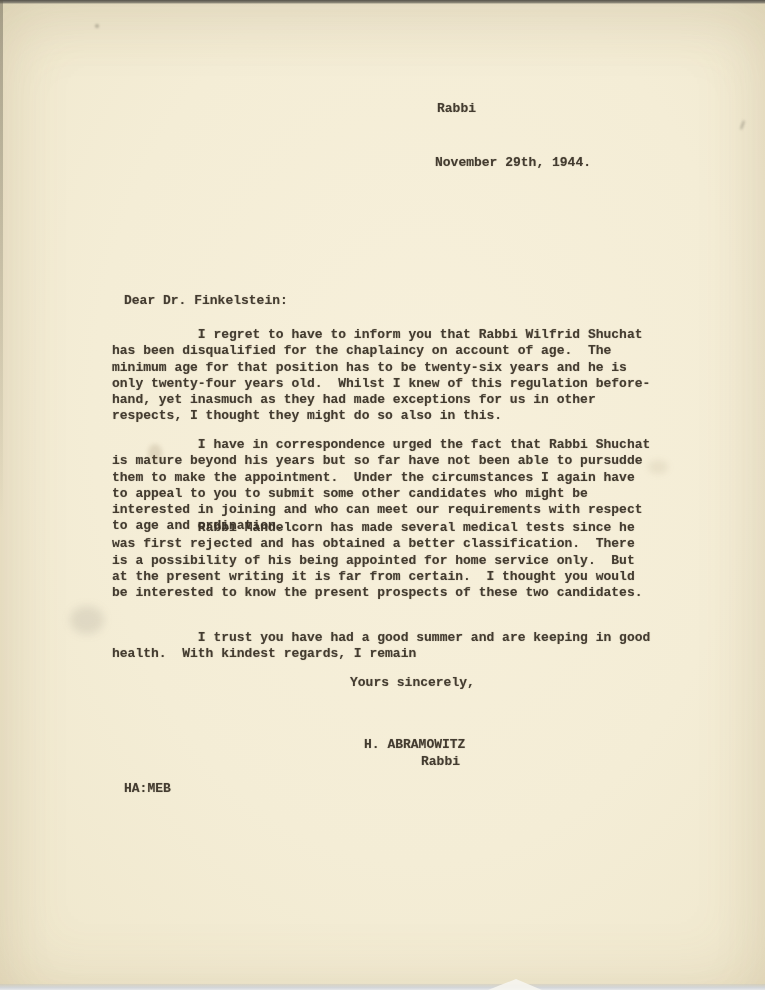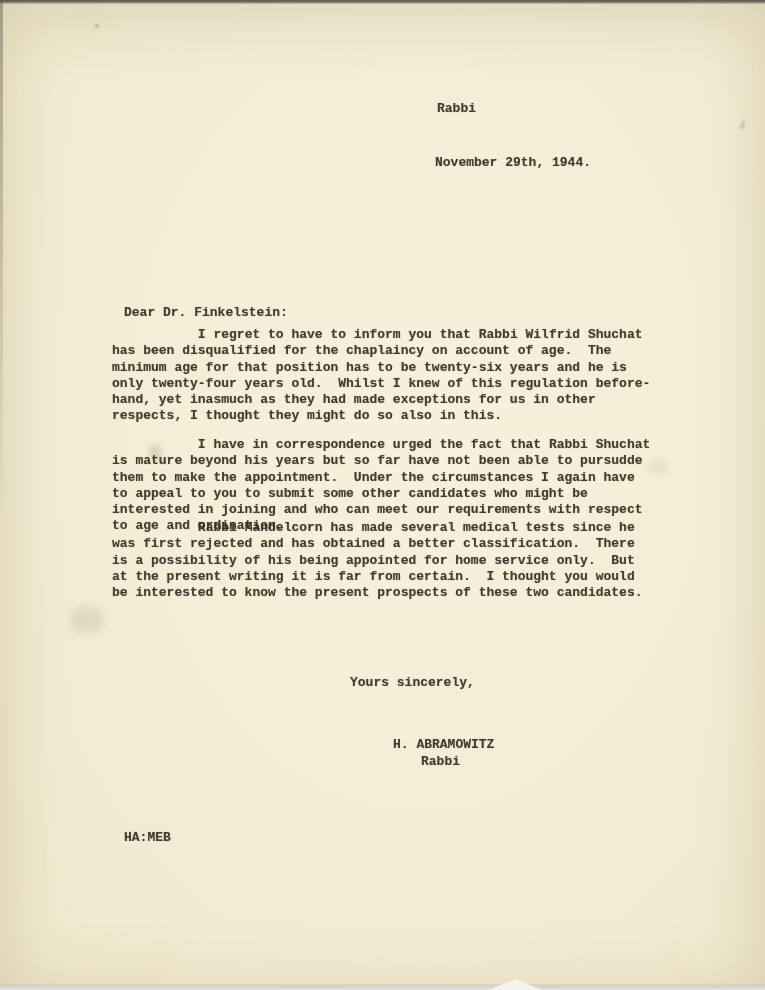--- a/index.html
+++ b/index.html
@@ -43,30 +43,30 @@
   
   .txt{
     position:absolute;white-space:pre-wrap;
     font-size:13px;line-height:16.3px;font-weight:700;
     color:rgba(57,49,38,.90);
     text-shadow:0 0 1px rgba(57,49,38,.45);
   }
   .letterhead{left:437px;top:101px;}
   .dateline{left:435px;top:155px;}
   .recipient{left:124px;top:218px;}
-  .salutation{left:124px;top:293px;margin-top:12px;}
+  .salutation{left:124px;top:293px;}
   .para{left:112px;width:556px;}
   .para-1{top:327px;}
   .para-2{top:437px;}
   .para-3{top:520px;}
   .para-4{top:630px;}
   .closing{left:350px;top:675px;text-align:center;}
-  .sig-name{left:364px;top:737px;margin-left:29px;}
+  .sig-name{left:364px;top:737px;}
   .sig-title{left:421px;top:754px;}
-  .reference{left:124px;top:830px;}
+  .reference{left:124px;top:781px;}
 </style>
 </head>
 <body>
 
 <div class="paper">
 
   <div class="edge-top"></div>
   <div class="edge-left"></div>
 
   <div class="txt letterhead">Rabbi</div>
@@ -84,20 +84,22 @@
 has been disqualified for the chaplaincy on account of age.  The
 minimum age for that position has to be twenty-six years and he is
 only twenty-four years old.  Whilst I knew of this regulation before-
 hand, yet inasmuch as they had made exceptions for us in other
 respects, I thought they might do so also in this.</div>
   <div class="txt para para-3">           Rabbi Mandelcorn has made several medical tests since he
 was first rejected and has obtained a better classification.  There
 is a possibility of his being appointed for home service only.  But
 at the present writing it is far from certain.  I thought you would
 be interested to know the present prospects of these two candidates.</div>
+  <div class="txt para para-4">           I trust you have had a good summer and are keeping in good
+health.  With kindest regards, I remain</div>
 
   <div class="txt closing">Yours sincerely,</div>
   <div class="txt sig-name">H. ABRAMOWITZ</div>
   <div class="txt sig-title">Rabbi</div>
   <div class="txt reference">HA:MEB</div>
 
   <div class="stain stain-a"></div>
   <div class="stain stain-b"></div>
   <div class="stain stain-c"></div>
   <div class="stain stain-d"></div>

